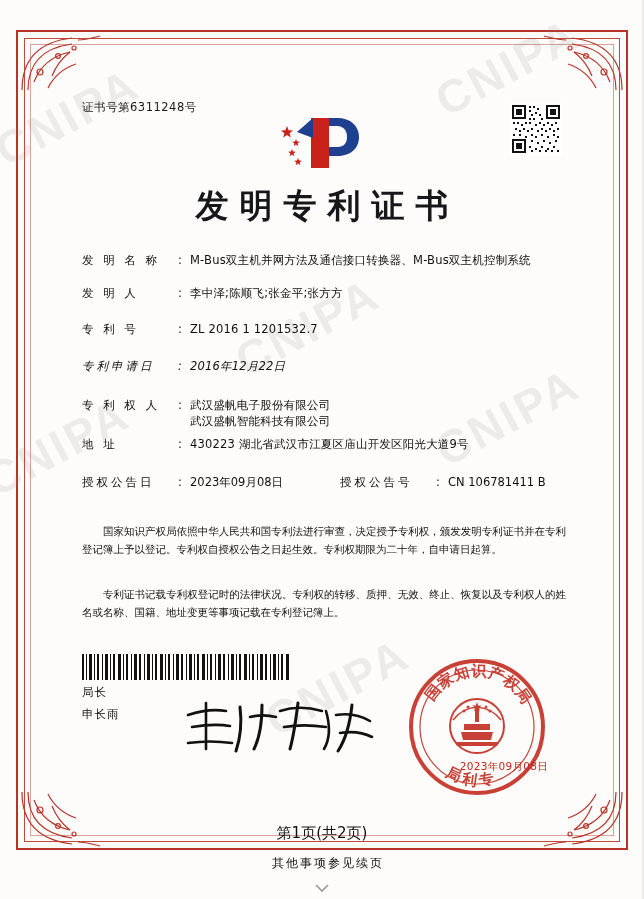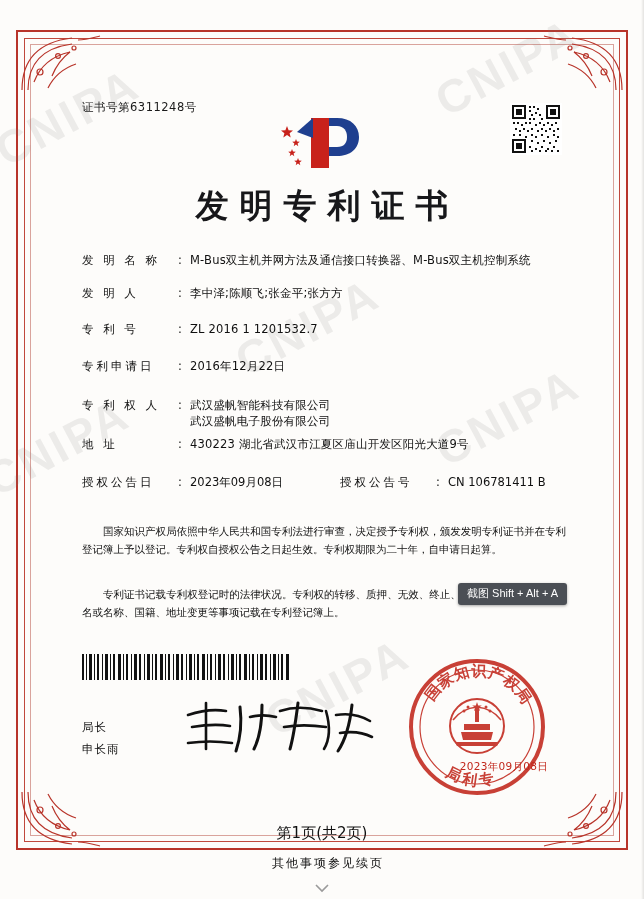--- a/index.html
+++ b/index.html
@@ -178,21 +178,21 @@
 
   
   .barcode {
     position: absolute;
     left: 42px; top: 602px;
     width: 210px; height: 26px;
   }
 
   .sig-label {
     position: absolute;
-    left: 42px; top: 665px;
+    left: 42px; top: 630px;
     font-size: 11.5px;
     color: #111;
     line-height: 1.9;
     letter-spacing: 1px;
   }
   .signature {
     position: absolute;
     left: 140px; top: 645px;
     width: 200px; height: 62px;
   }
@@ -447,32 +447,32 @@
         <div class="fcolon">:</div>
         <div class="fval">李中泽;陈顺飞;张金平;张方方</div>
       </div>
 
       <div class="frow" style="margin-bottom:20px;">
         <div class="flabel">专 利 号</div>
         <div class="fcolon">:</div>
         <div class="fval">ZL 2016 1 1201532.7</div>
       </div>
 
-      <div class="frow" style="margin-bottom:22px;">
+      <div class="frow" style="margin-bottom:22px;font-style:italic;">
         <div class="flabel">专利申请日</div>
         <div class="fcolon">:</div>
         <div class="fval">2016年12月22日</div>
       </div>
 
       <div class="frow" style="margin-bottom:6px;">
         <div class="flabel">专 利 权 人</div>
         <div class="fcolon">:</div>
         <div class="fval">
+          <span class="l2">武汉盛帆电子股份有限公司</span>
           <span class="l2">武汉盛帆智能科技有限公司</span>
-          <span class="l2">武汉盛帆电子股份有限公司</span>
         </div>
       </div>
 
       <div class="frow" style="margin-bottom:22px;">
         <div class="flabel">地 址</div>
         <div class="fcolon">:</div>
         <div class="fval">430223 湖北省武汉市江夏区庙山开发区阳光大道9号</div>
       </div>
 
       <div class="row-inline">
@@ -613,21 +613,20 @@
     </div>
 
     <div class="seal-date">2023年09月08日</div>
 
     <div class="page-num">第1页(共2页)</div>
 
   </div>
 
   <div class="footer-note">其他事项参见续页</div>
 
-  <div class="screenshot-tip">截图 Shift + Alt + A</div>
 
   <div class="scroll-arrow">
     <svg width="14" height="9" viewBox="0 0 14 9">
         <path d="M1 1 L7 7 L13 1" fill="none" stroke="#9a9a9a" stroke-width="1.6"></path>
       </svg>
   </div>
 
   <div class="edge-shadow"></div>
 
 </div>

